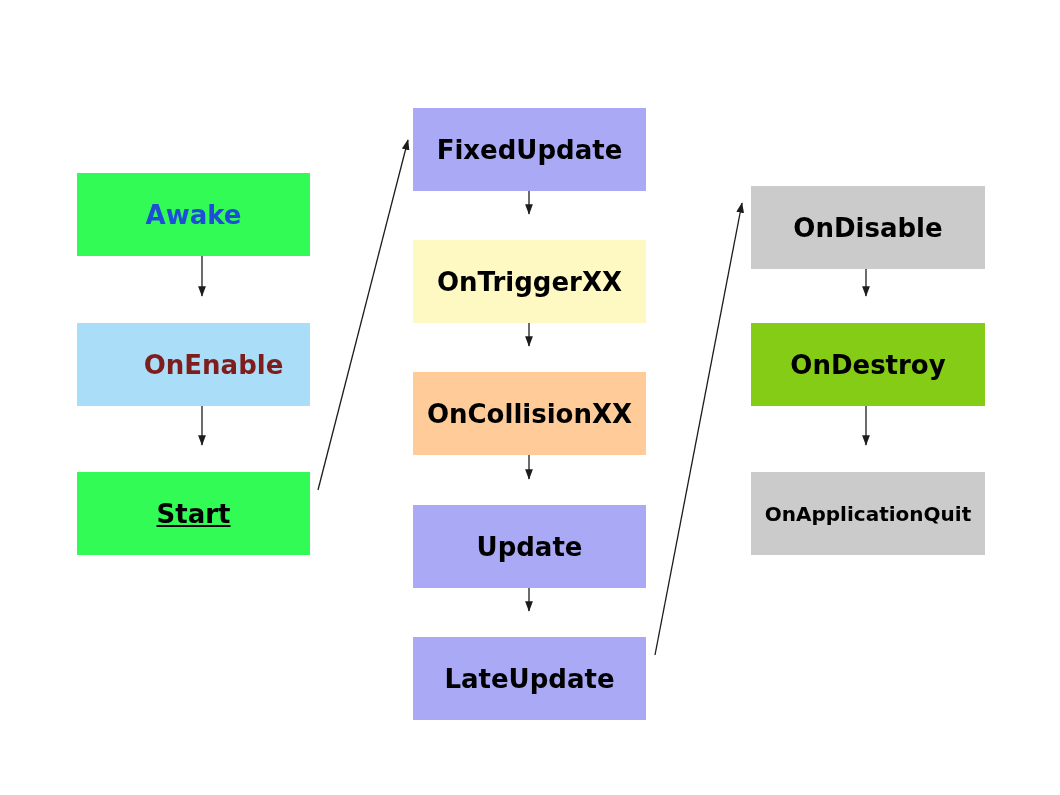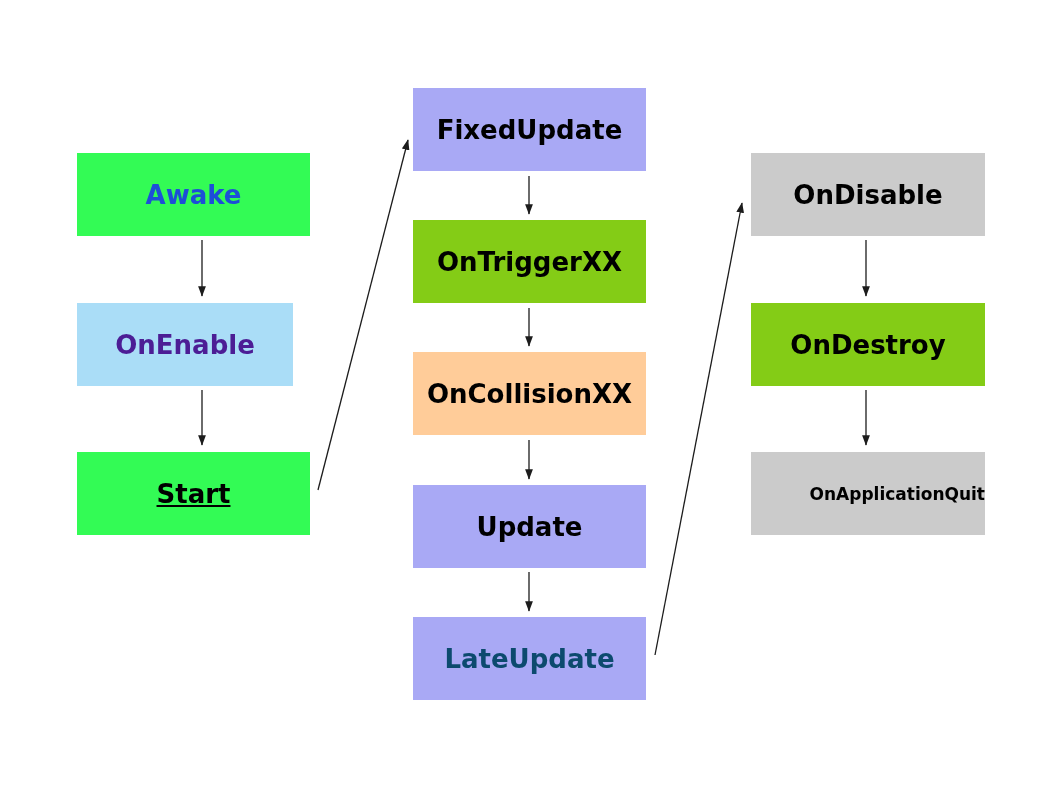--- a/index.html
+++ b/index.html
@@ -26,20 +26,21 @@
   .node {
     position: absolute;
     display: flex;
     align-items: center;
     justify-content: center;
     font-weight: bold;
     font-size: 26px;
     color: #000000;
     text-align: center;
     white-space: nowrap;
+    margin-top: 20px;
   }
 </style>
 </head>
 <body>
 
 <div id="canvas" style="background: rgb(255, 255, 255);">
   <svg id="arrow-layer" viewBox="0 0 1060 795" xmlns="http://www.w3.org/2000/svg">
     <defs>
       <marker id="arrowhead" markerWidth="12" markerHeight="10" refX="7.5" refY="3" orient="auto" markerUnits="strokeWidth">
         <path d="M0,0 L8,3 L0,6 Z" fill="#1c1c1c"></path>
@@ -52,43 +53,43 @@
       <line x1="529" y1="308" x2="529" y2="346" stroke="#1c1c1c" stroke-width="1.3" marker-end="url(#arrowhead)"></line>
       <line x1="529" y1="440" x2="529" y2="479" stroke="#1c1c1c" stroke-width="1.3" marker-end="url(#arrowhead)"></line>
       <line x1="529" y1="572" x2="529" y2="611" stroke="#1c1c1c" stroke-width="1.3" marker-end="url(#arrowhead)"></line>
       <line x1="655" y1="655" x2="742" y2="203" stroke="#1c1c1c" stroke-width="1.3" marker-end="url(#arrowhead)"></line>
       <line x1="866" y1="240" x2="866" y2="296" stroke="#1c1c1c" stroke-width="1.3" marker-end="url(#arrowhead)"></line>
       <line x1="866" y1="390" x2="866" y2="445" stroke="#1c1c1c" stroke-width="1.3" marker-end="url(#arrowhead)"></line>
     </svg>
 <div class="node" style="left: 77px; top: 153px; width: 233px; height: 83px; background: rgb(51, 251, 85); color: #1d4ed8;">
       <span>Awake</span>
     </div>
-    <div class="node" style="left: 77px; top: 303px; width: 216px; height: 83px; background: rgb(170, 221, 247); color: #4c1d95;">
+    <div class="node" style="left: 77px; top: 303px; width: 193px; height: 83px; background: rgb(170, 221, 247); color: #7f1d1d; padding-left: 40px;">
       <span>OnEnable</span>
     </div>
     <div class="node" style="left: 77px; top: 452px; width: 233px; height: 83px; background: rgb(51, 251, 85); color: rgb(0, 0, 0); text-decoration: underline;">
       <span>Start</span>
     </div>
     <div class="node" style="left: 413px; top: 88px; width: 233px; height: 83px; background: rgb(169, 169, 245); color: rgb(0, 0, 0);">
       <span>FixedUpdate</span>
     </div>
-    <div class="node" style="left: 413px; top: 220px; width: 233px; height: 83px; background: #84cc16; color: rgb(0, 0, 0);">
+    <div class="node" style="left: 413px; top: 220px; width: 233px; height: 83px; background: #fef9c3; color: rgb(0, 0, 0);">
       <span>OnTriggerXX</span>
     </div>
     <div class="node" style="left: 413px; top: 352px; width: 233px; height: 83px; background: rgb(255, 204, 153); color: rgb(0, 0, 0);">
       <span>OnCollisionXX</span>
     </div>
     <div class="node" style="left: 413px; top: 485px; width: 233px; height: 83px; background: rgb(169, 169, 245); color: rgb(0, 0, 0);">
       <span>Update</span>
     </div>
-    <div class="node" style="left: 413px; top: 617px; width: 233px; height: 83px; background: rgb(169, 169, 245); color: #0c4a6e;">
+    <div class="node" style="left: 413px; top: 617px; width: 233px; height: 83px; background: rgb(169, 169, 245); color: #000000;">
       <span>LateUpdate</span>
     </div>
-    <div class="node" style="left: 751px; top: 153px; width: 234px; height: 83px; background: rgb(203, 203, 203); color: rgb(0, 0, 0);">
+    <div class="node" style="left: 751px; top: 166px; width: 234px; height: 83px; background: rgb(203, 203, 203); color: rgb(0, 0, 0);">
       <span>OnDisable</span>
     </div>
     <div class="node" style="left: 751px; top: 303px; width: 234px; height: 83px; background: #84cc16; color: rgb(0, 0, 0);">
       <span>OnDestroy</span>
     </div>
-    <div class="node" style="left: 751px; top: 452px; width: 234px; height: 83px; background: rgb(203, 203, 203); color: rgb(0, 0, 0); font-size: 17px; justify-content: flex-end;">
+    <div class="node" style="left: 751px; top: 452px; width: 234px; height: 83px; background: rgb(203, 203, 203); color: rgb(0, 0, 0); font-size: 20px;">
       <span>OnApplicationQuit</span>
     </div>
   </div>
 
 </body></html>

